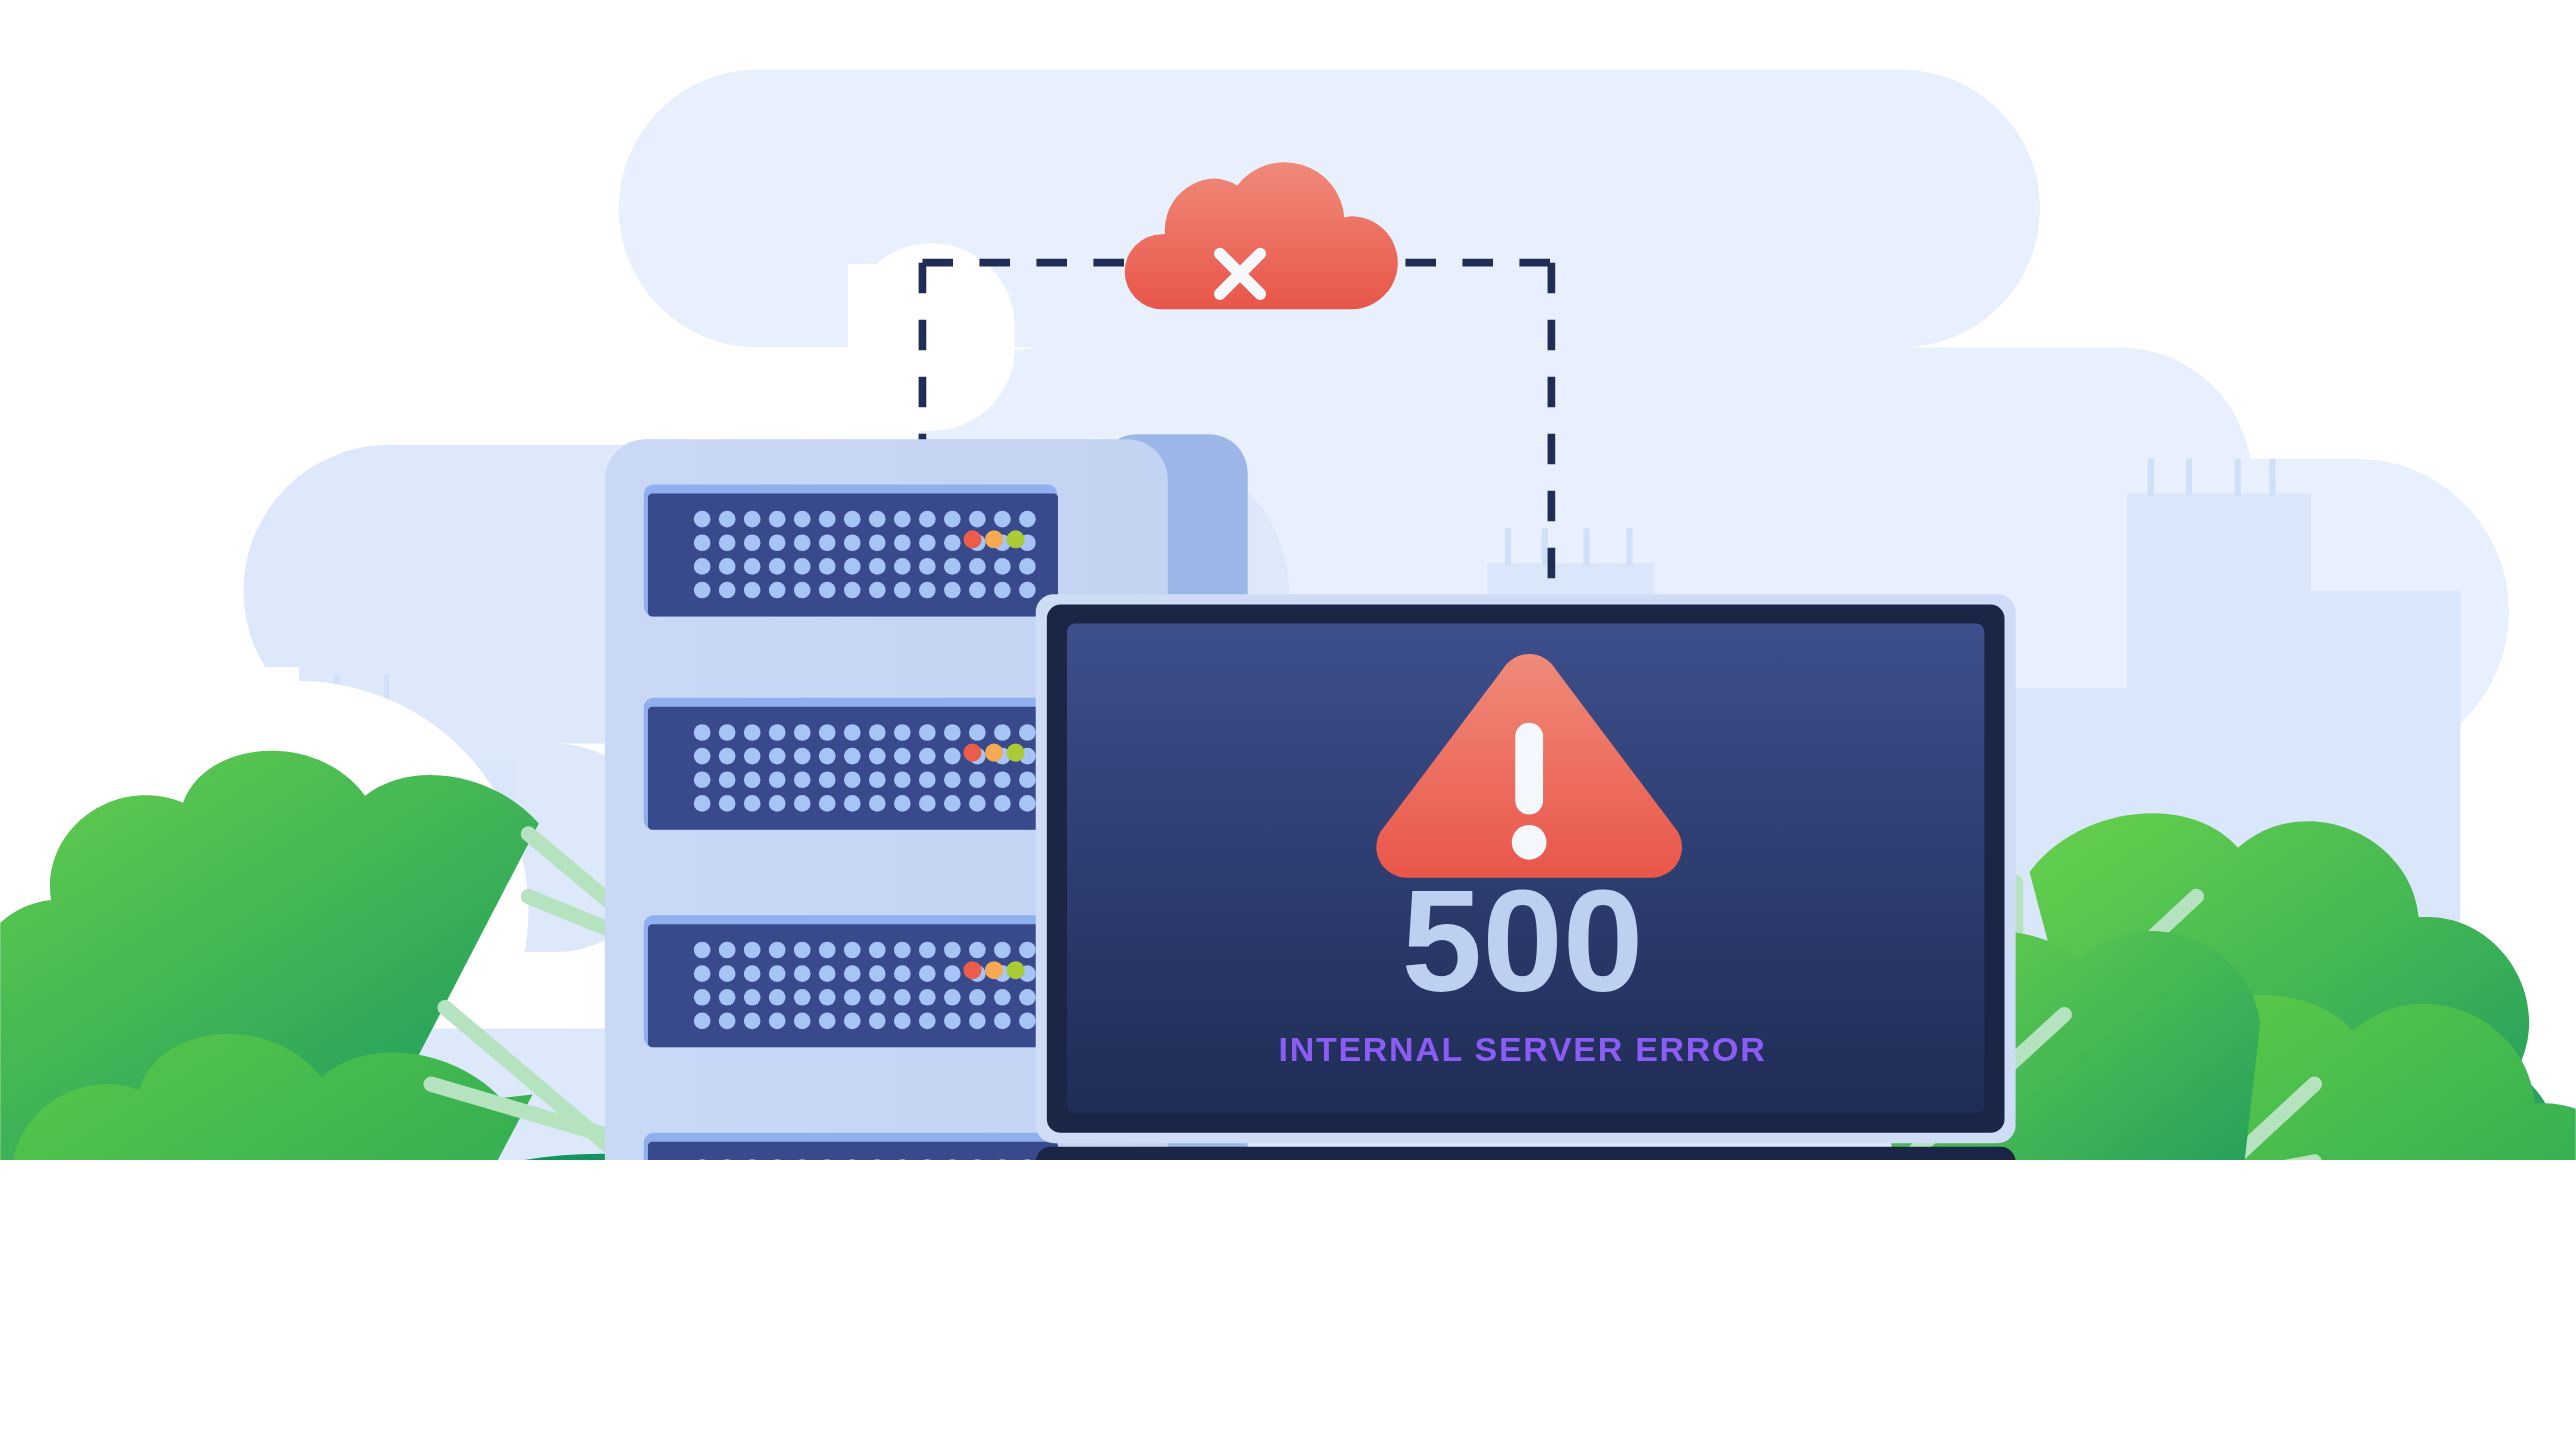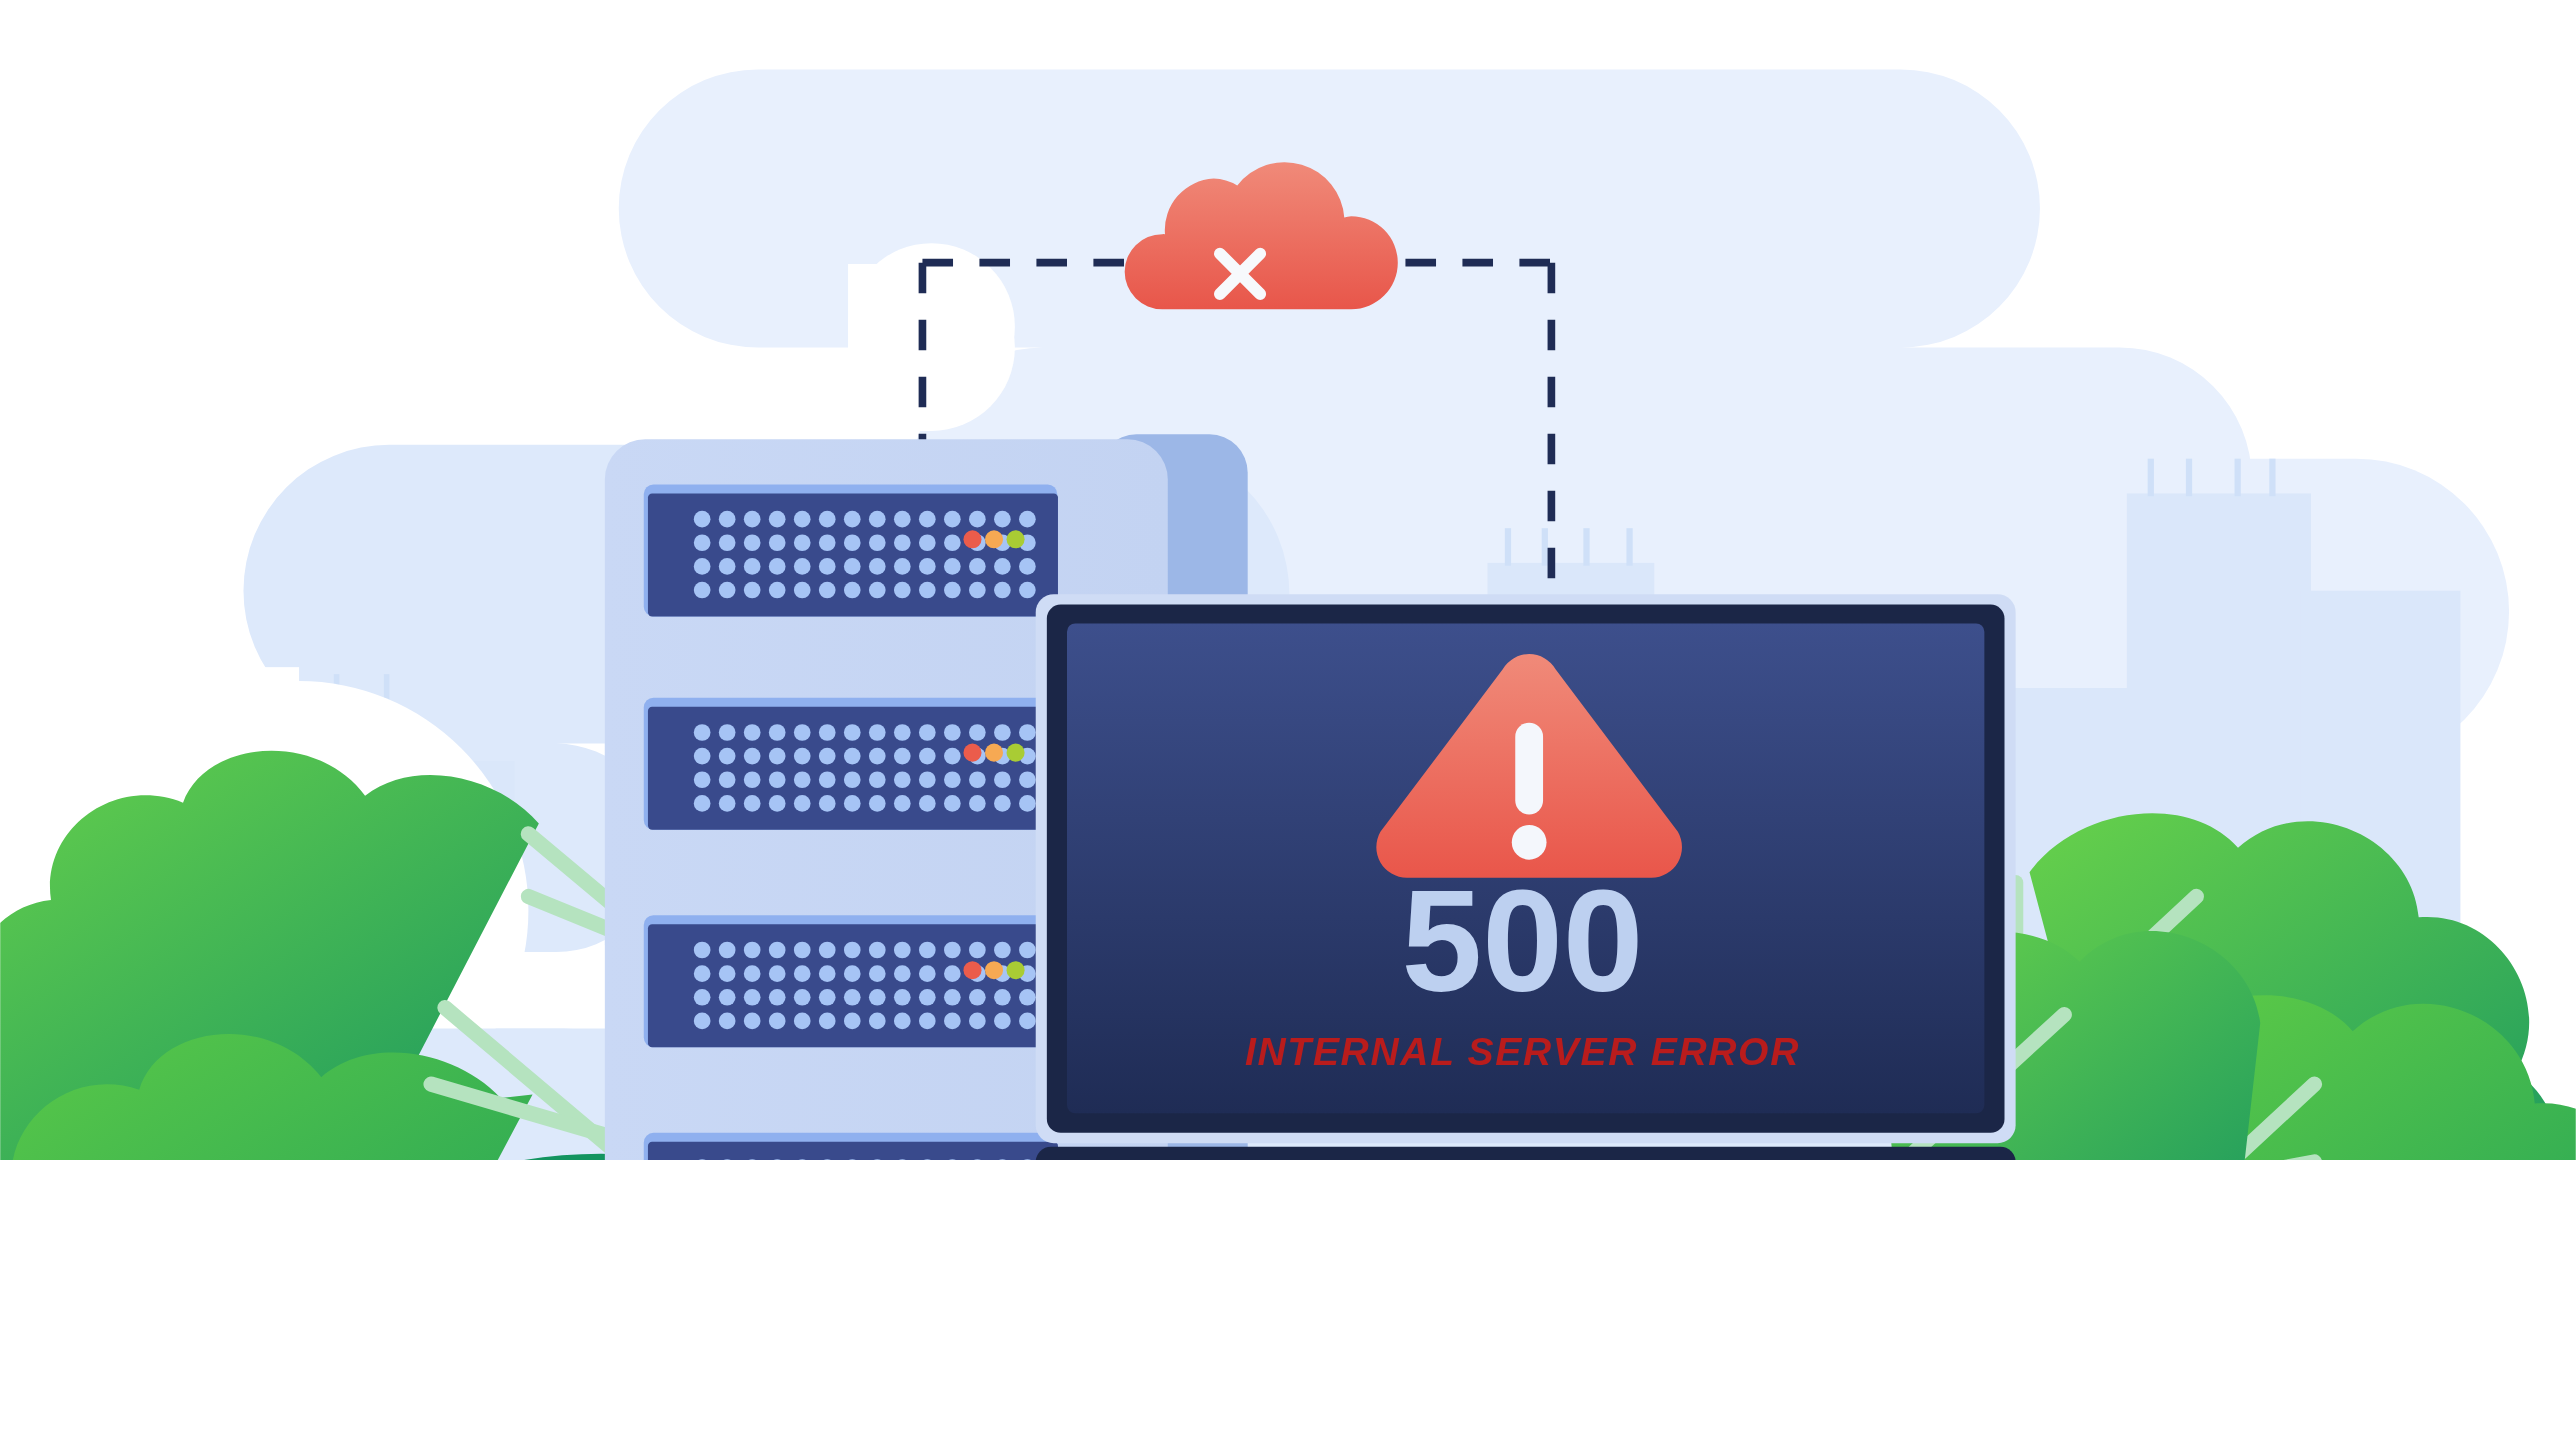--- a/index.html
+++ b/index.html
@@ -40,26 +40,25 @@
   }
   .code-500-txt {
     font-size: 145px;
     font-weight: bold;
     color: #bdd0f0;
     line-height: 1;
     letter-spacing: 0px;
     font-family: "Liberation Sans", sans-serif;
   }
   .err-label-txt {
-    font-size: 39px;
+    font-size: 34px;
     font-weight: bold;
-    color: #b91c1c;
+    color: #8b5cf6;
     letter-spacing: 1.7px;
     font-family: "Liberation Sans", sans-serif;
-    font-style: italic;
   }
 </style>
 </head>
 <body>
 
 <div id="stage">
 
   <svg class="layer" viewBox="0 0 3706 2085" xmlns="http://www.w3.org/2000/svg">
     <defs>
       <linearGradient id="gradScreen" x1="0" y1="0" x2="0" y2="1">

